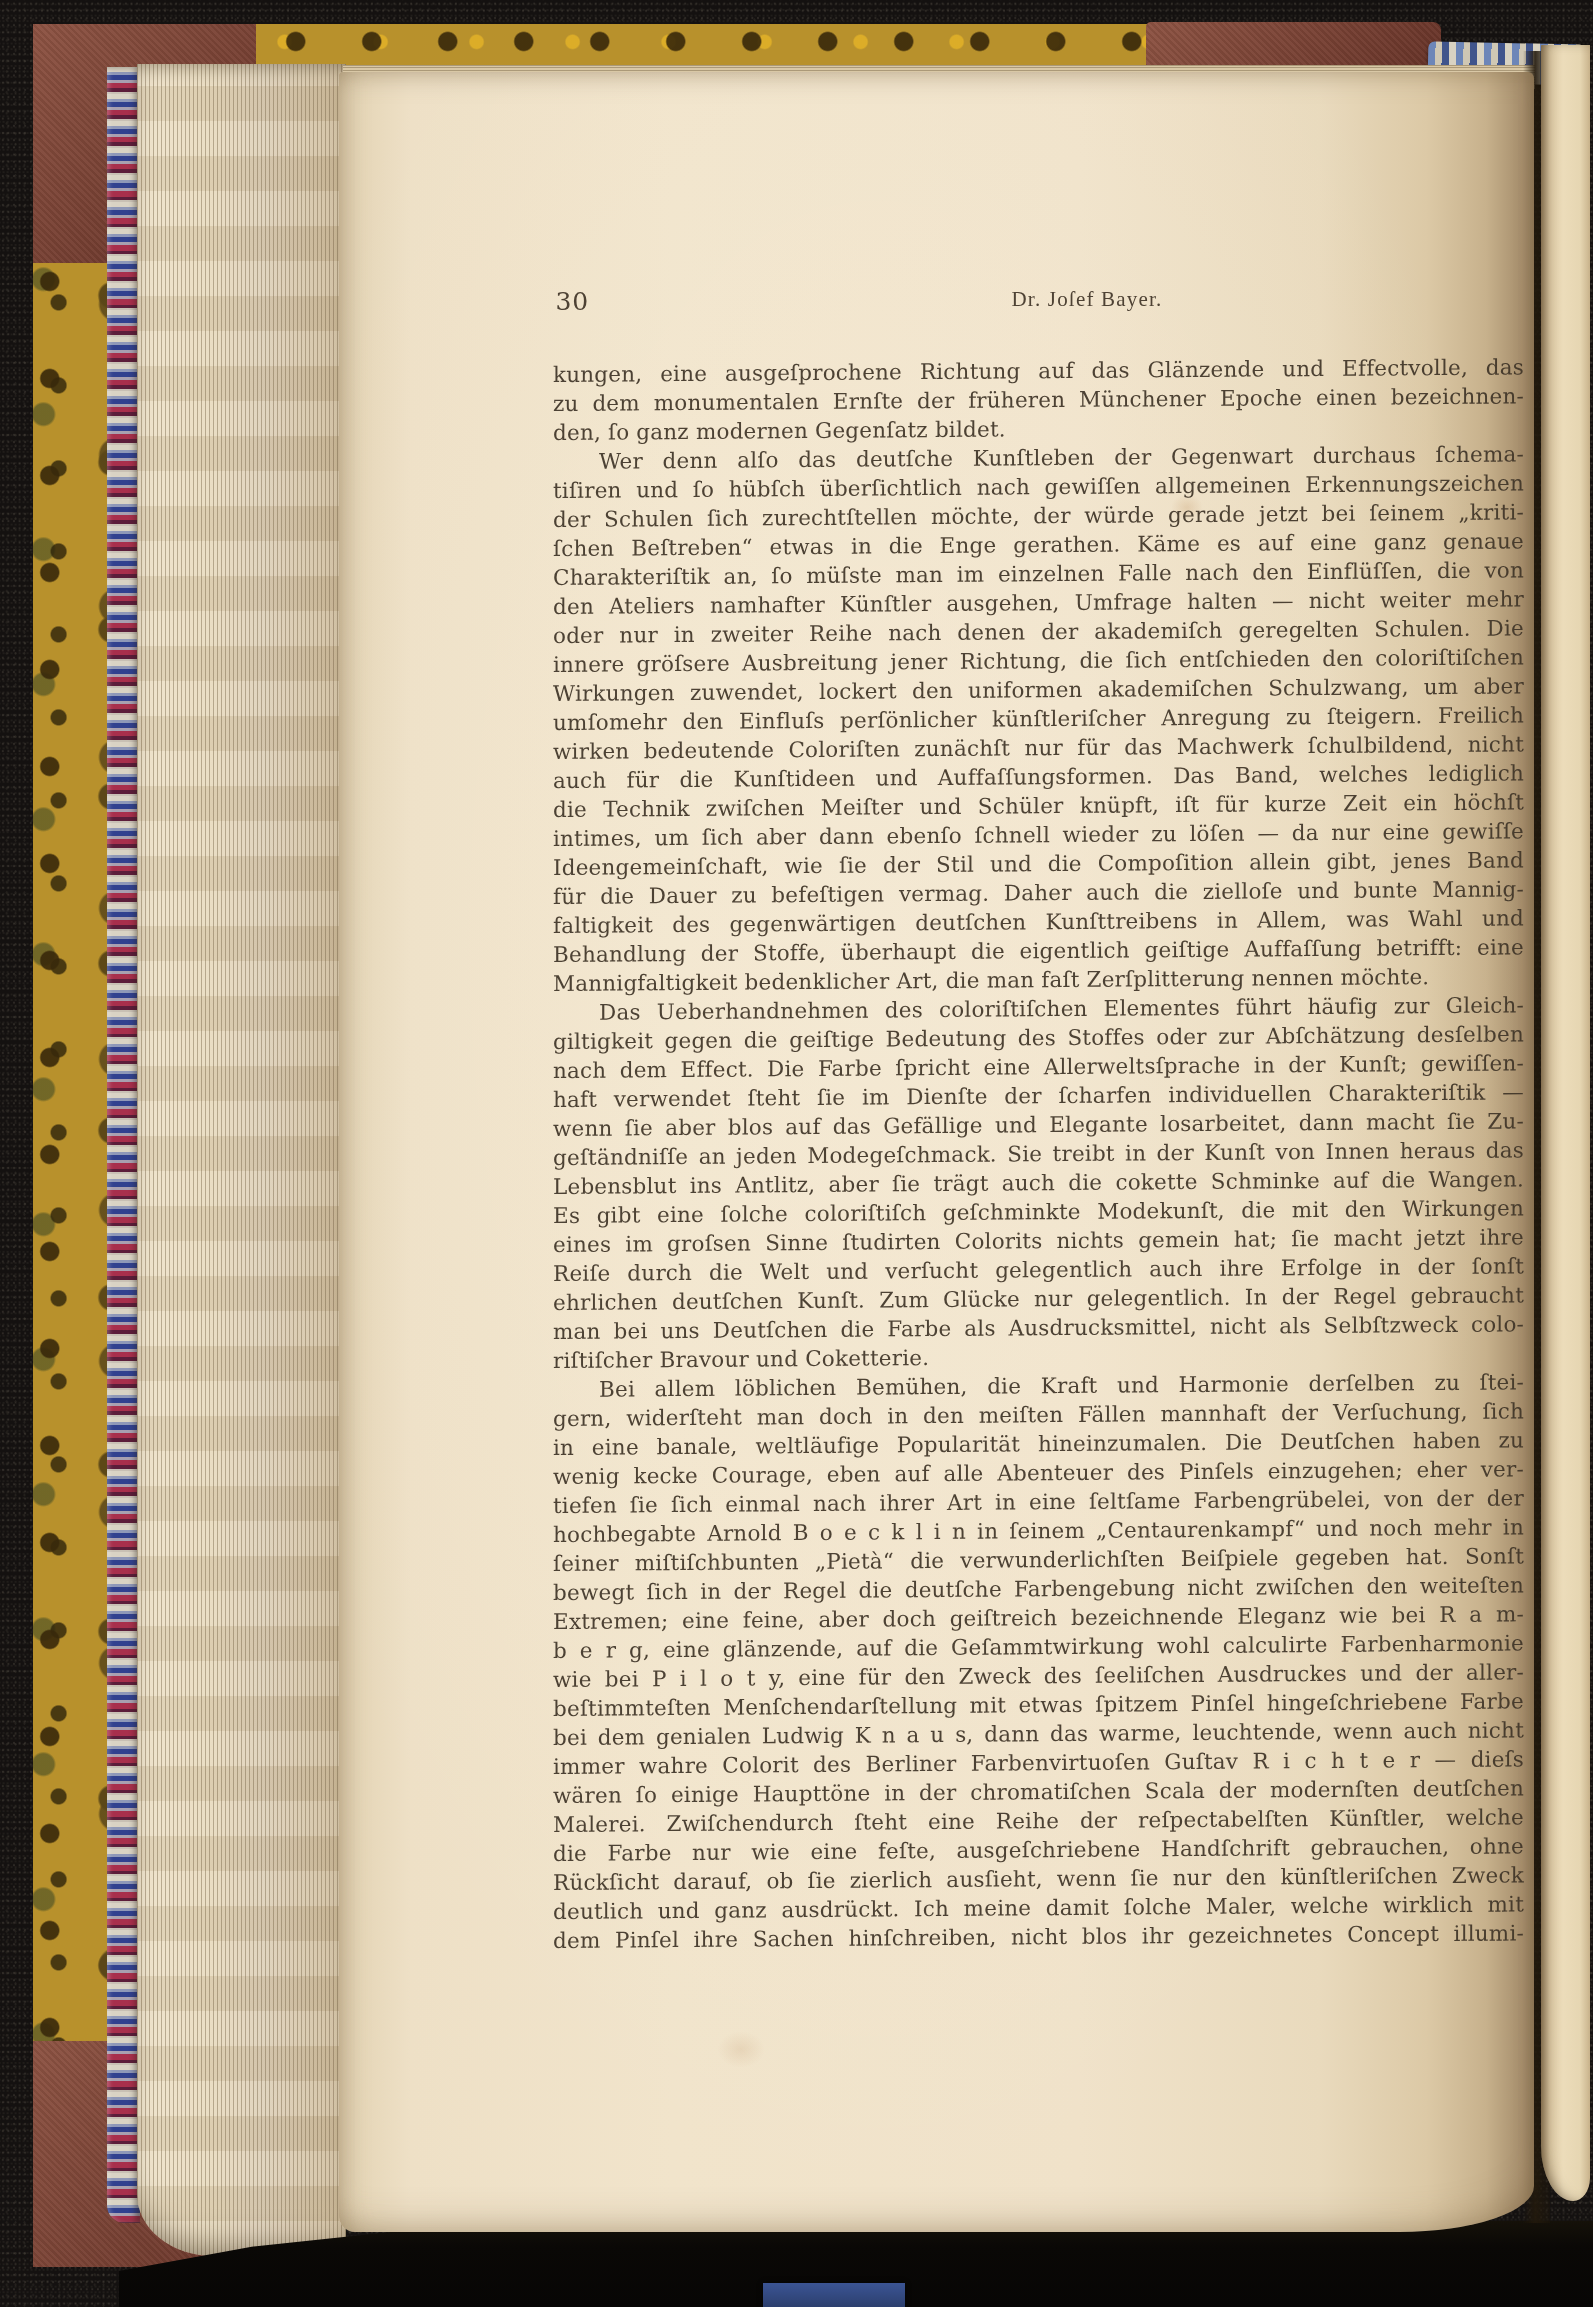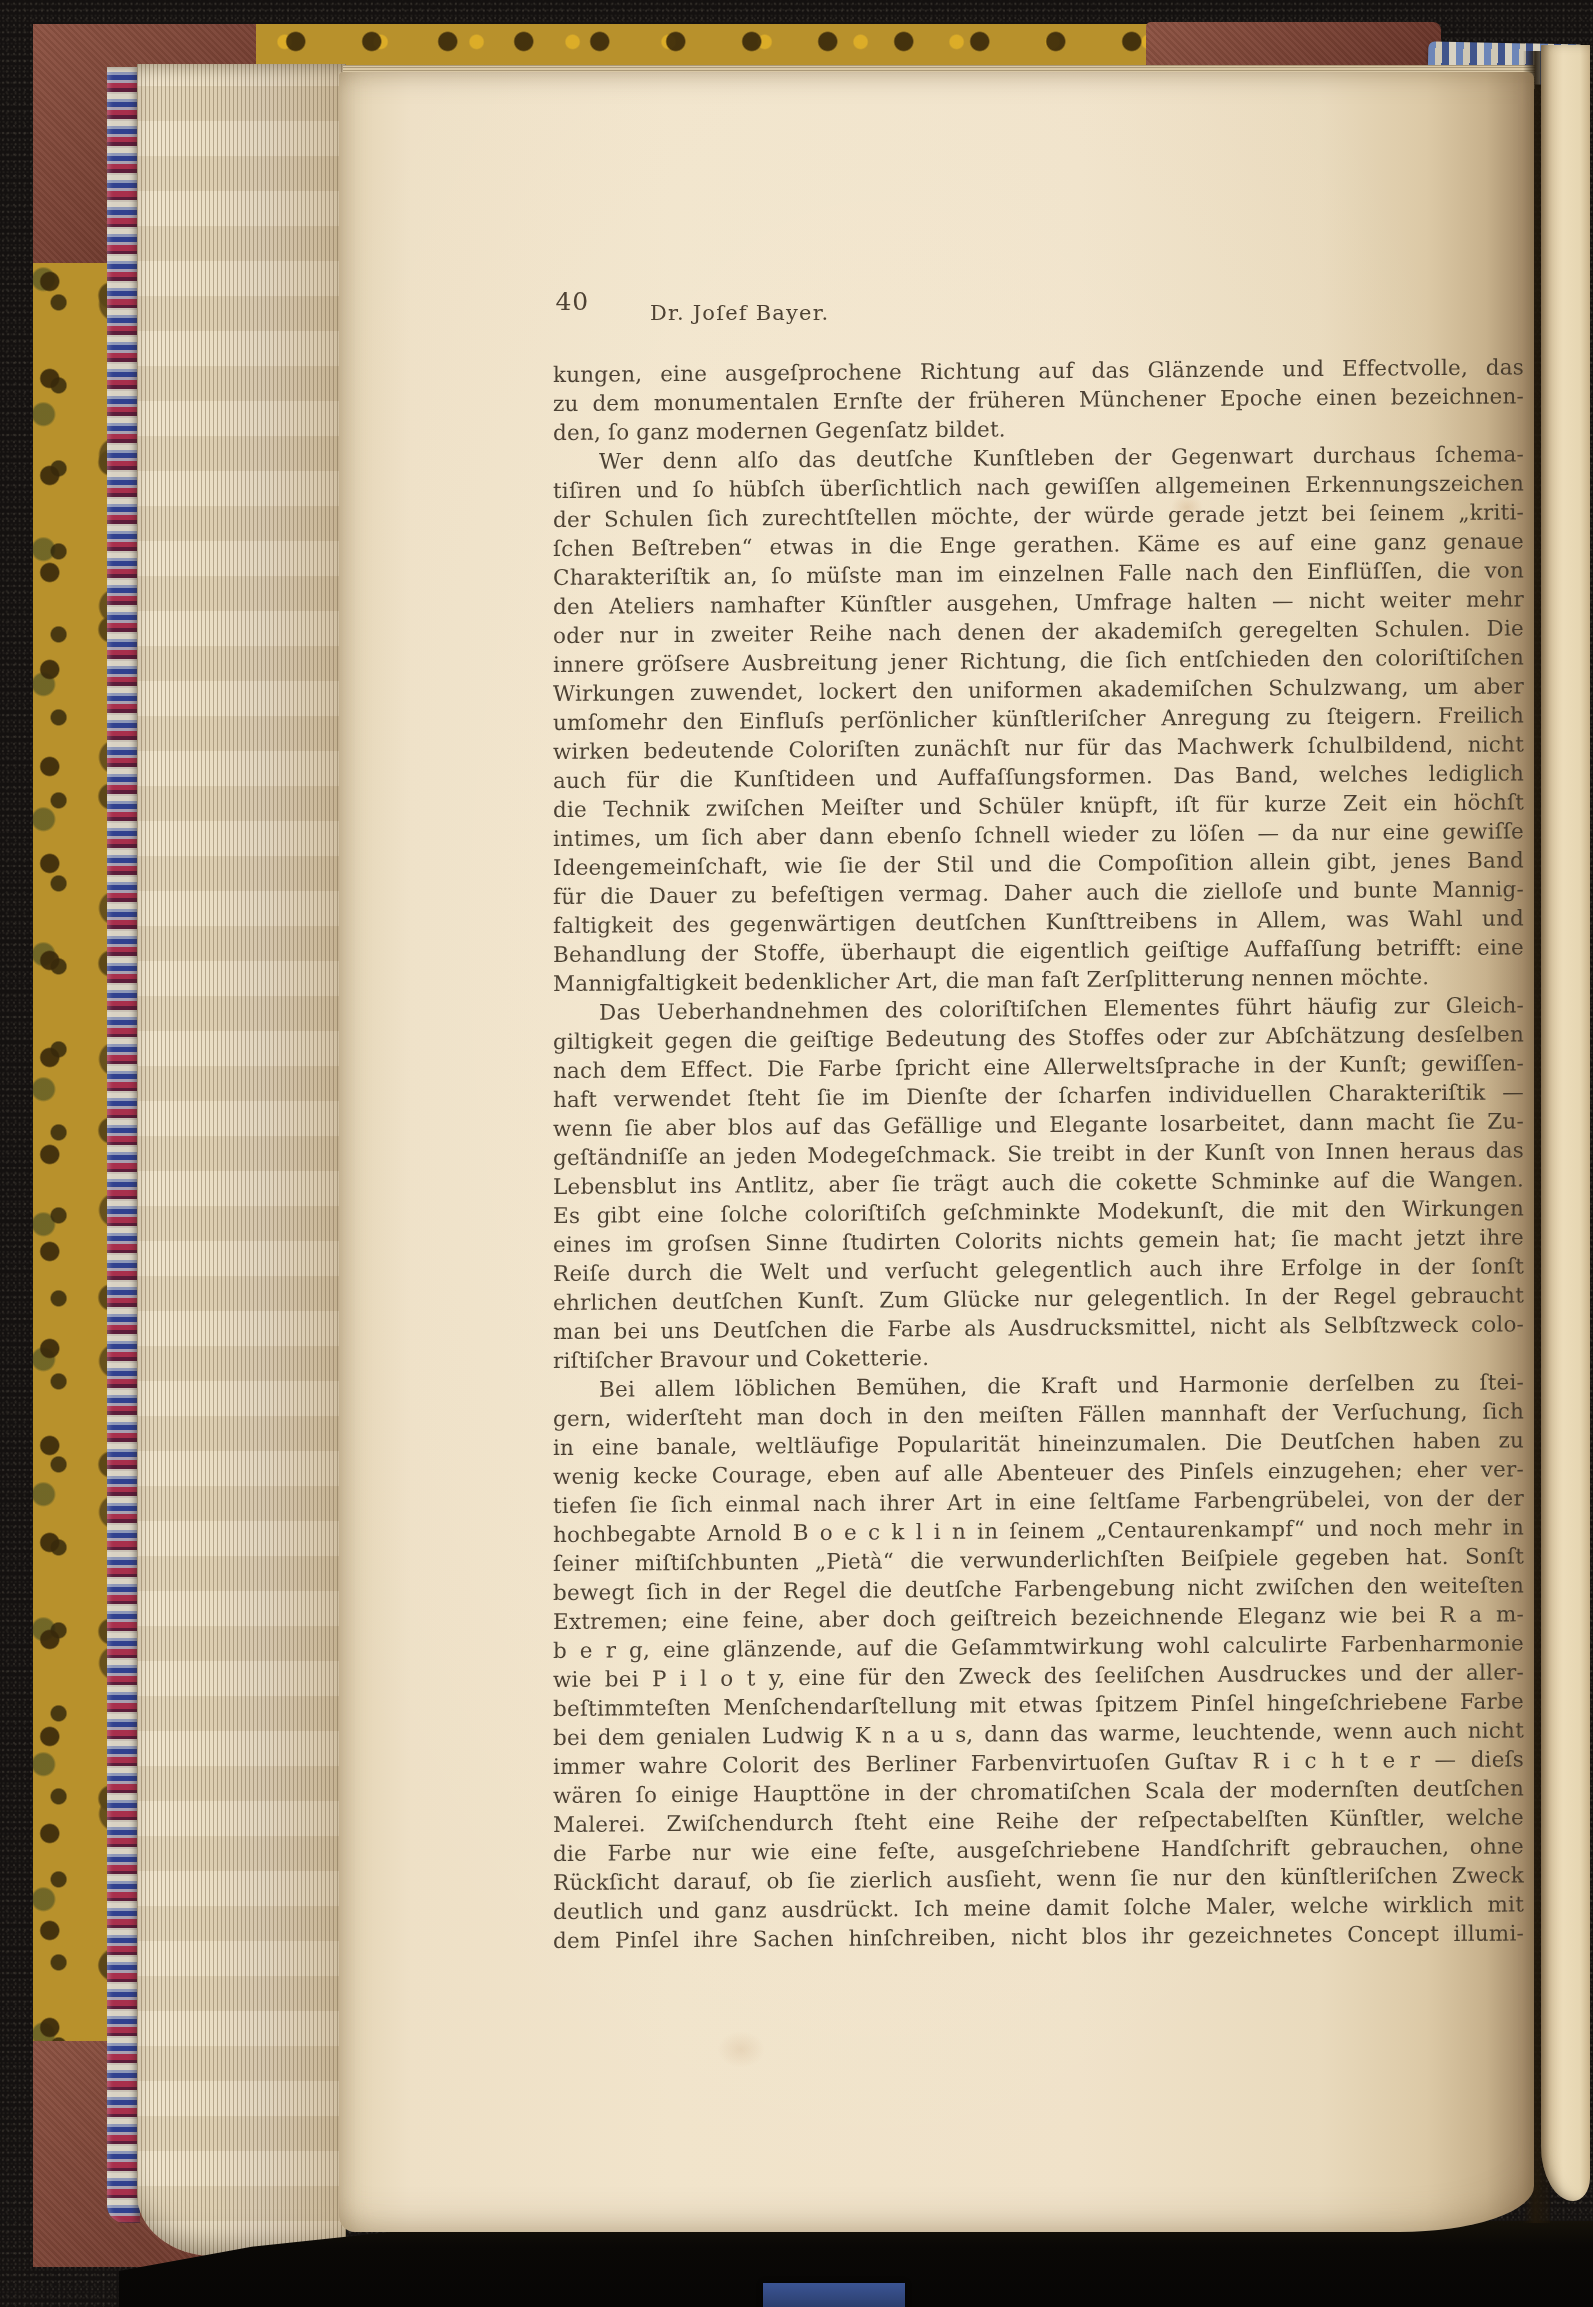--- a/index.html
+++ b/index.html
@@ -71,22 +71,22 @@
     background:linear-gradient(180deg,#151109 0%,#0a0806 30%,#070605 100%);
     clip-path:polygon(0% 100%, 0% 58%, 9% 30%, 21% 8%, 46% 1%, 100% 0%, 100% 100%);}
   .bluetab{background:linear-gradient(180deg,#3b5494,#2c3f6e);box-shadow:0 0 4.8px rgba(0,0,0,.6);}
   .topedge{
     background-color:#d9c8a6;
     background-image:repeating-linear-gradient(180deg, rgba(115,96,64,.45) 0 0.8px, rgba(0,0,0,0) 0.8px 2.4px);}
 
   
   .header-row{left:554px;top:287px;width:970px;height:32px;color:#4e4234;}
   .pagenum{position:absolute;left:1.6px;top:0;font-size:25px;letter-spacing:0.8px;}
-  .runtitle{position:absolute;left:0;right:0;top:14px;text-align:left;font-size:21px;
-    letter-spacing:1.2px;padding-left:96px;}
+  .runtitle{position:absolute;left:0;right:0;top:0;text-align:center;font-size:21px;
+    letter-spacing:1.2px;padding-left:96px;font-family:Liberation Serif, serif;}
   .text-block{left:553px;top:360px;width:971px;color:rgba(64,53,40,.93);
     font-size:21.5px;transform:skewY(-0.45deg);transform-origin:0 50%;}
   .line{height:29px;line-height:29px;text-align:justify;text-align-last:justify;
     white-space:normal;letter-spacing:0.2px;}
   .line.end{text-align-last:left;}
   .line.indent{text-indent:46px;}
   .stain1{left:1171px;top:494px;width:32px;height:27px;border-radius:50%;
     background:radial-gradient(rgba(170,110,50,.18), rgba(170,110,50,0) 70%);}
   .stain2{left:717px;top:2031px;width:48px;height:37px;border-radius:50%;
     background:radial-gradient(rgba(160,100,45,.12), rgba(160,100,45,0) 70%);}
@@ -116,21 +116,21 @@
   <div class="abs topedge" style="left:343px;top:65px;width:1192px;height:24px;"></div>
 
   <div class="abs gutterline" style="left:1523px;top:51px;width:27px;height:2172px;"></div>
   <div class="abs nextpage" style="left:1541px;top:45px;width:49px;height:2156px;"></div>
 
   <div class="abs page" style="left:339px;top:72px;width:1195px;height:2160px;"></div>
   <div class="abs stain1"></div>
   <div class="abs stain2"></div>
 
   <div class="abs header-row">
-    <span class="pagenum">40</span>
+    <span class="pagenum">30</span>
     <span class="runtitle">Dr. Joſef Bayer.</span>
   </div>
 
   <div class="abs text-block">
       <div class="line">kungen, eine ausgeſprochene Richtung auf das Glänzende und Effectvolle, das</div>
       <div class="line">zu dem monumentalen Ernſte der früheren Münchener Epoche einen bezeichnen-</div>
       <div class="line end">den, ſo ganz modernen Gegenſatz bildet.</div>
       <div class="line indent">Wer denn alſo das deutſche Kunſtleben der Gegenwart durchaus ſchema-</div>
       <div class="line">tiſiren und ſo hübſch überſichtlich nach gewiſſen allgemeinen Erkennungszeichen</div>
       <div class="line">der Schulen ſich zurechtſtellen möchte, der würde gerade jetzt bei ſeinem „kriti-</div>

